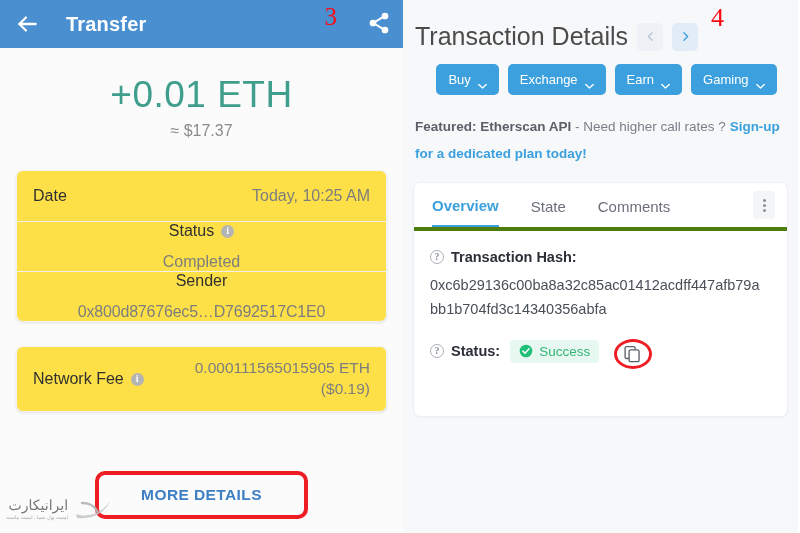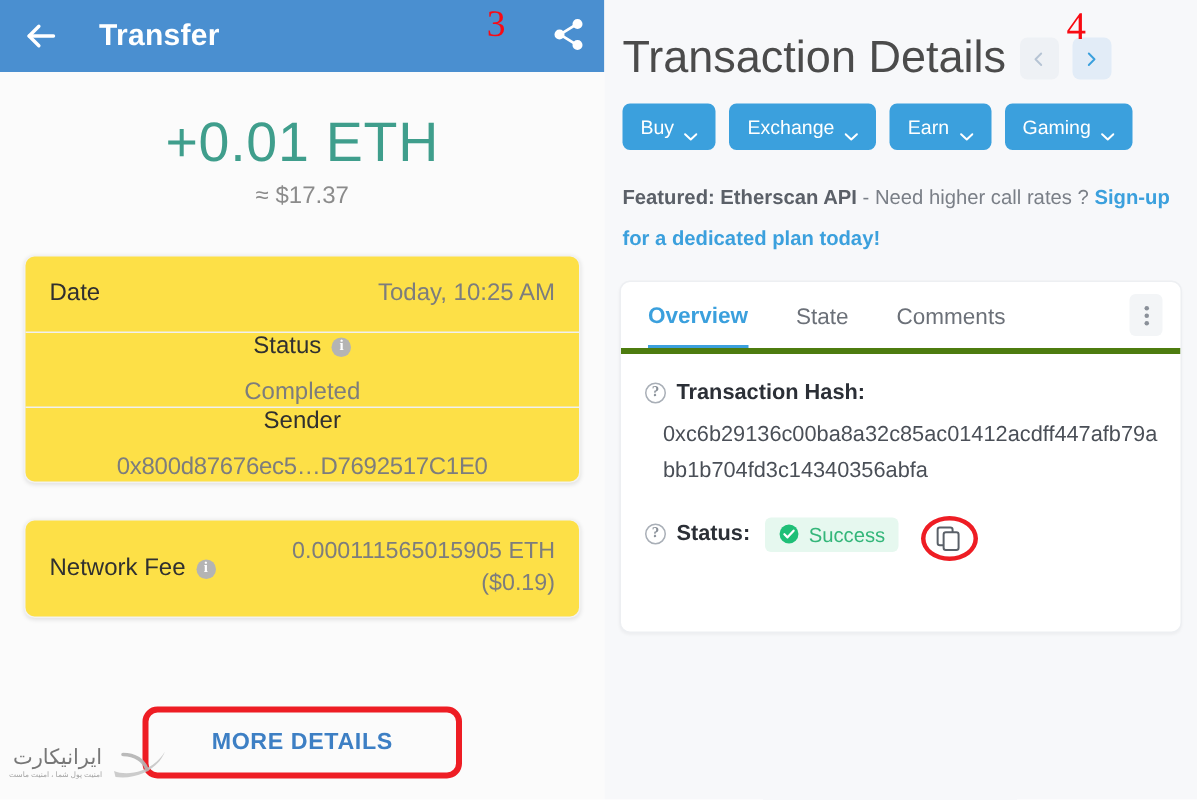--- a/index.html
+++ b/index.html
@@ -93,29 +93,29 @@
     background: #f7f8fa; overflow: hidden;
   }
   .marker-4 {
     position: absolute; right: 74px; top: 3px;
     color: #f80a12; font-size: 26px; font-family: "Liberation Serif", serif;
   }
   .page-title-row {
     display: flex; align-items: center; gap: 9px;
     padding: 22px 0 0 12px;
   }
-  .page-title { color: #4b4b4b; font-size: 30px; text-align: right; }
+  .page-title { color: #4b4b4b; font-size: 25px; text-align: right; }
   .navbtn {
     width: 26px; height: 28px; border-radius: 5px;
     display: flex; align-items: center; justify-content: center;
   }
   .navbtn.prev { background: #eef1f5; }
   .navbtn.next { background: #e2ecf7; }
 
-  .pill-row { display: flex; flex-wrap: wrap; gap: 9px; padding: 13px 0 0 12px; }
+  .pill-row { display: flex; flex-wrap: wrap; gap: 9px; padding: 13px 0 0 12px; justify-content: center; }
   .pill {
     background: #3ba0dd; color: #ffffff; border-radius: 5px;
     font-size: 13px; padding: 8px 12px;
     display: inline-flex; align-items: center; gap: 7px;
   }
   .chev-d { width: 9px; height: 6px; }
 
   .featured {
     padding: 18px 16px 0 12px; line-height: 2.0;
     font-size: 13.5px; color: #7a7f87;
@@ -153,21 +153,21 @@
     font-size: 14.5px; font-weight: bold; color: #2b2f36;
   }
   .q-icon {
     width: 14px; height: 14px; border: 1px solid #a9afb7; border-radius: 50%;
     color: #888f98; font-size: 10px; display: inline-flex;
     align-items: center; justify-content: center;
     font-family: "Liberation Serif", serif; line-height: 1;
   }
   .hash-text {
     color: #4a4f57; font-size: 14.5px; line-height: 1.65;
-    margin-top: 9px; word-break: break-all; max-width: 330px; margin-left: 12px;
+    margin-top: 9px; word-break: break-all; max-width: 330px;
   }
   .copy-highlight {
     position: absolute; left: 200px; top: 156px;
     width: 38px; height: 30px;
     border: 3px solid #ee1d24; border-radius: 50%;
   }
   .copy-icon { position: absolute; left: 209px; top: 161px; width: 19px; height: 20px; }
   .status-row {
     display: flex; align-items: center; gap: 10px;
     padding: 18px 14px 0 16px;

